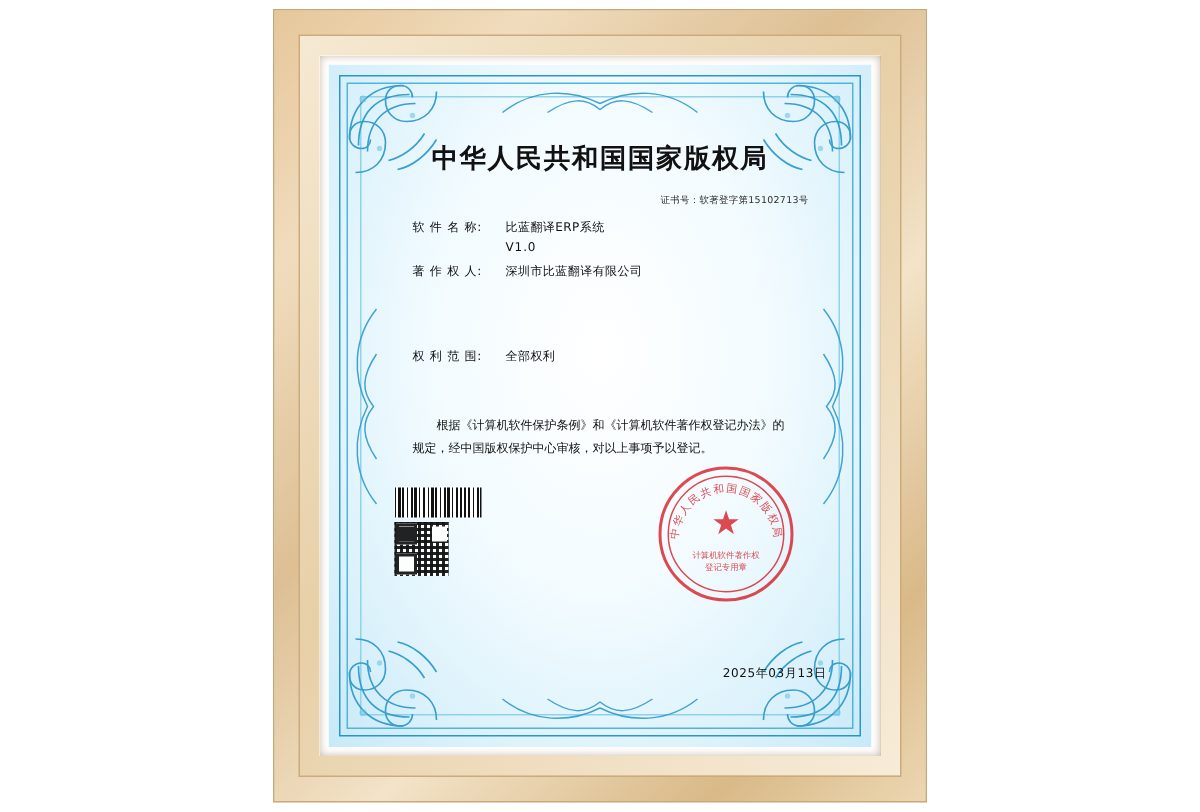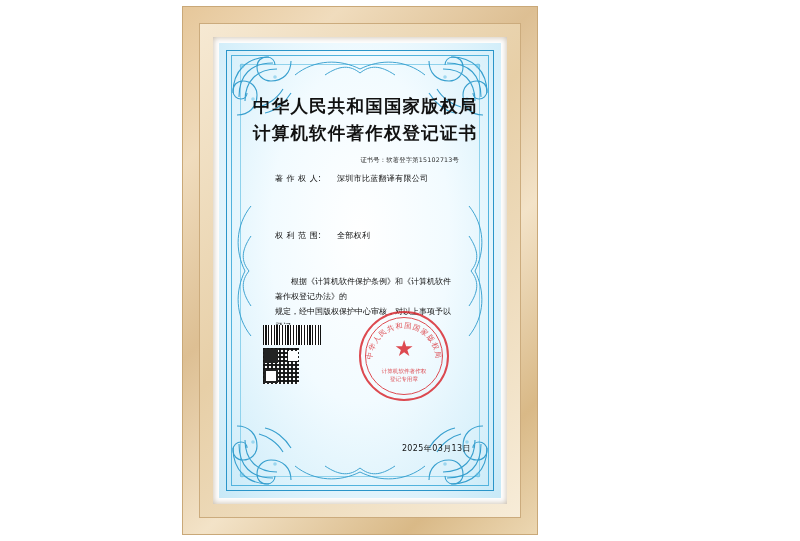--- a/index.html
+++ b/index.html
@@ -17,21 +17,21 @@
     width: 800px;
     height: 541px;
     background: #ffffff;
   }
 
   
   .frame-outer {
     position: absolute;
     left: 182px;
     top: 6px;
-    width: 356px;
+    width: 436px;
     height: 529px;
     background: linear-gradient(135deg, #e6c79a 0%, #f0dcbd 18%, #ddbf93 40%, #f3e3c8 62%, #d9b987 85%, #ecd7b2 100%);
     border: 1px solid #c9a878;
     box-sizing: border-box;
   }
   .frame-bevel {
     position: absolute;
     left: 16px;
     top: 16px;
     right: 16px;
@@ -388,27 +388,33 @@
         <g fill="none" stroke="#2f9bcc" stroke-width="1">
           <path d="M20 10 C4 30 4 55 14 75 C4 95 4 120 20 140"></path>
           <path d="M20 40 C10 55 10 65 18 75 C10 85 10 95 20 110"></path>
         </g>
       </svg>
 
       <div class="content">
 
         <div class="title-block">
           <div class="title-line">中华人民共和国国家版权局</div>
-          <div class="title-line">计算机软件著作权登记证书</div>
         </div>
 
         <div class="cert-no">证书号：软著登字第15102713号</div>
 
         <div class="fields">
 
+          <div class="field-row">
+            <div class="field-label">软 件 名 称:</div>
+            <div class="field-value">
+              <span>比蓝翻译ERP系统</span>
+              <span class="sub">V1.0</span>
+            </div>
+          </div>
 
           <div class="field-row">
             <div class="field-label">著 作 权 人:</div>
             <div class="field-value">深圳市比蓝翻译有限公司</div>
           </div>
 
           <div class="gap-lg"></div>
 
 
           <div class="gap-md"></div>

